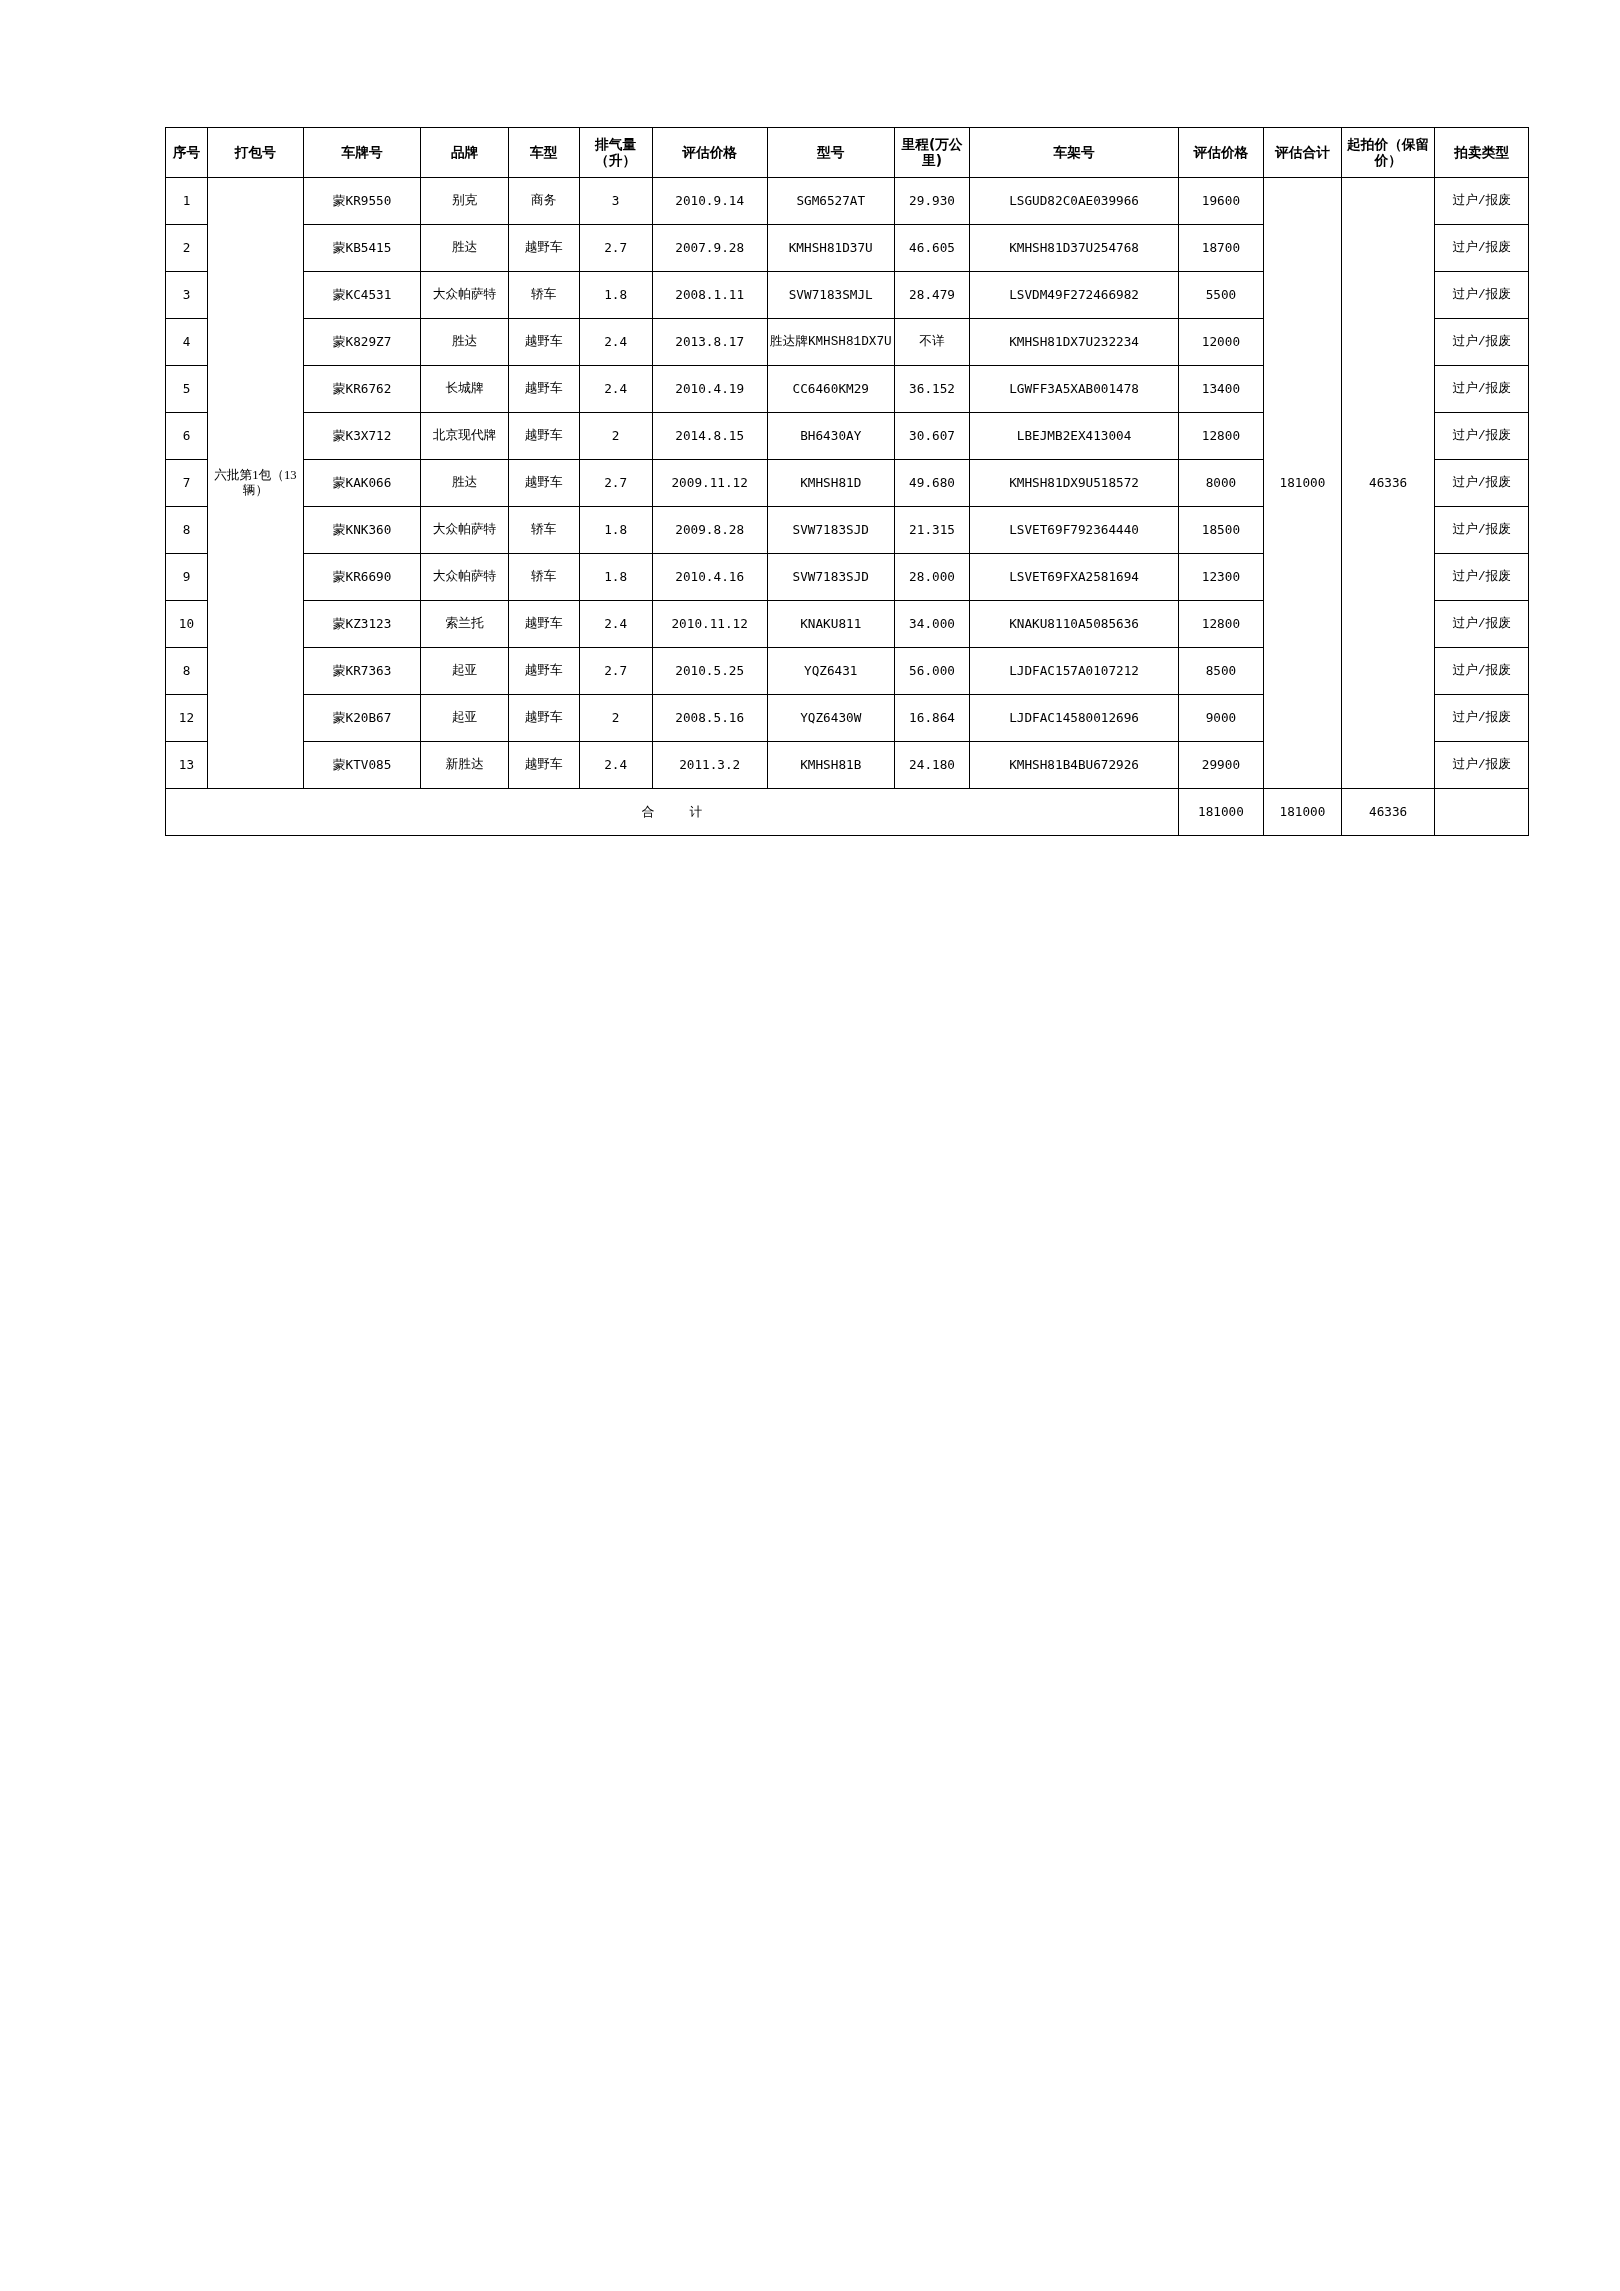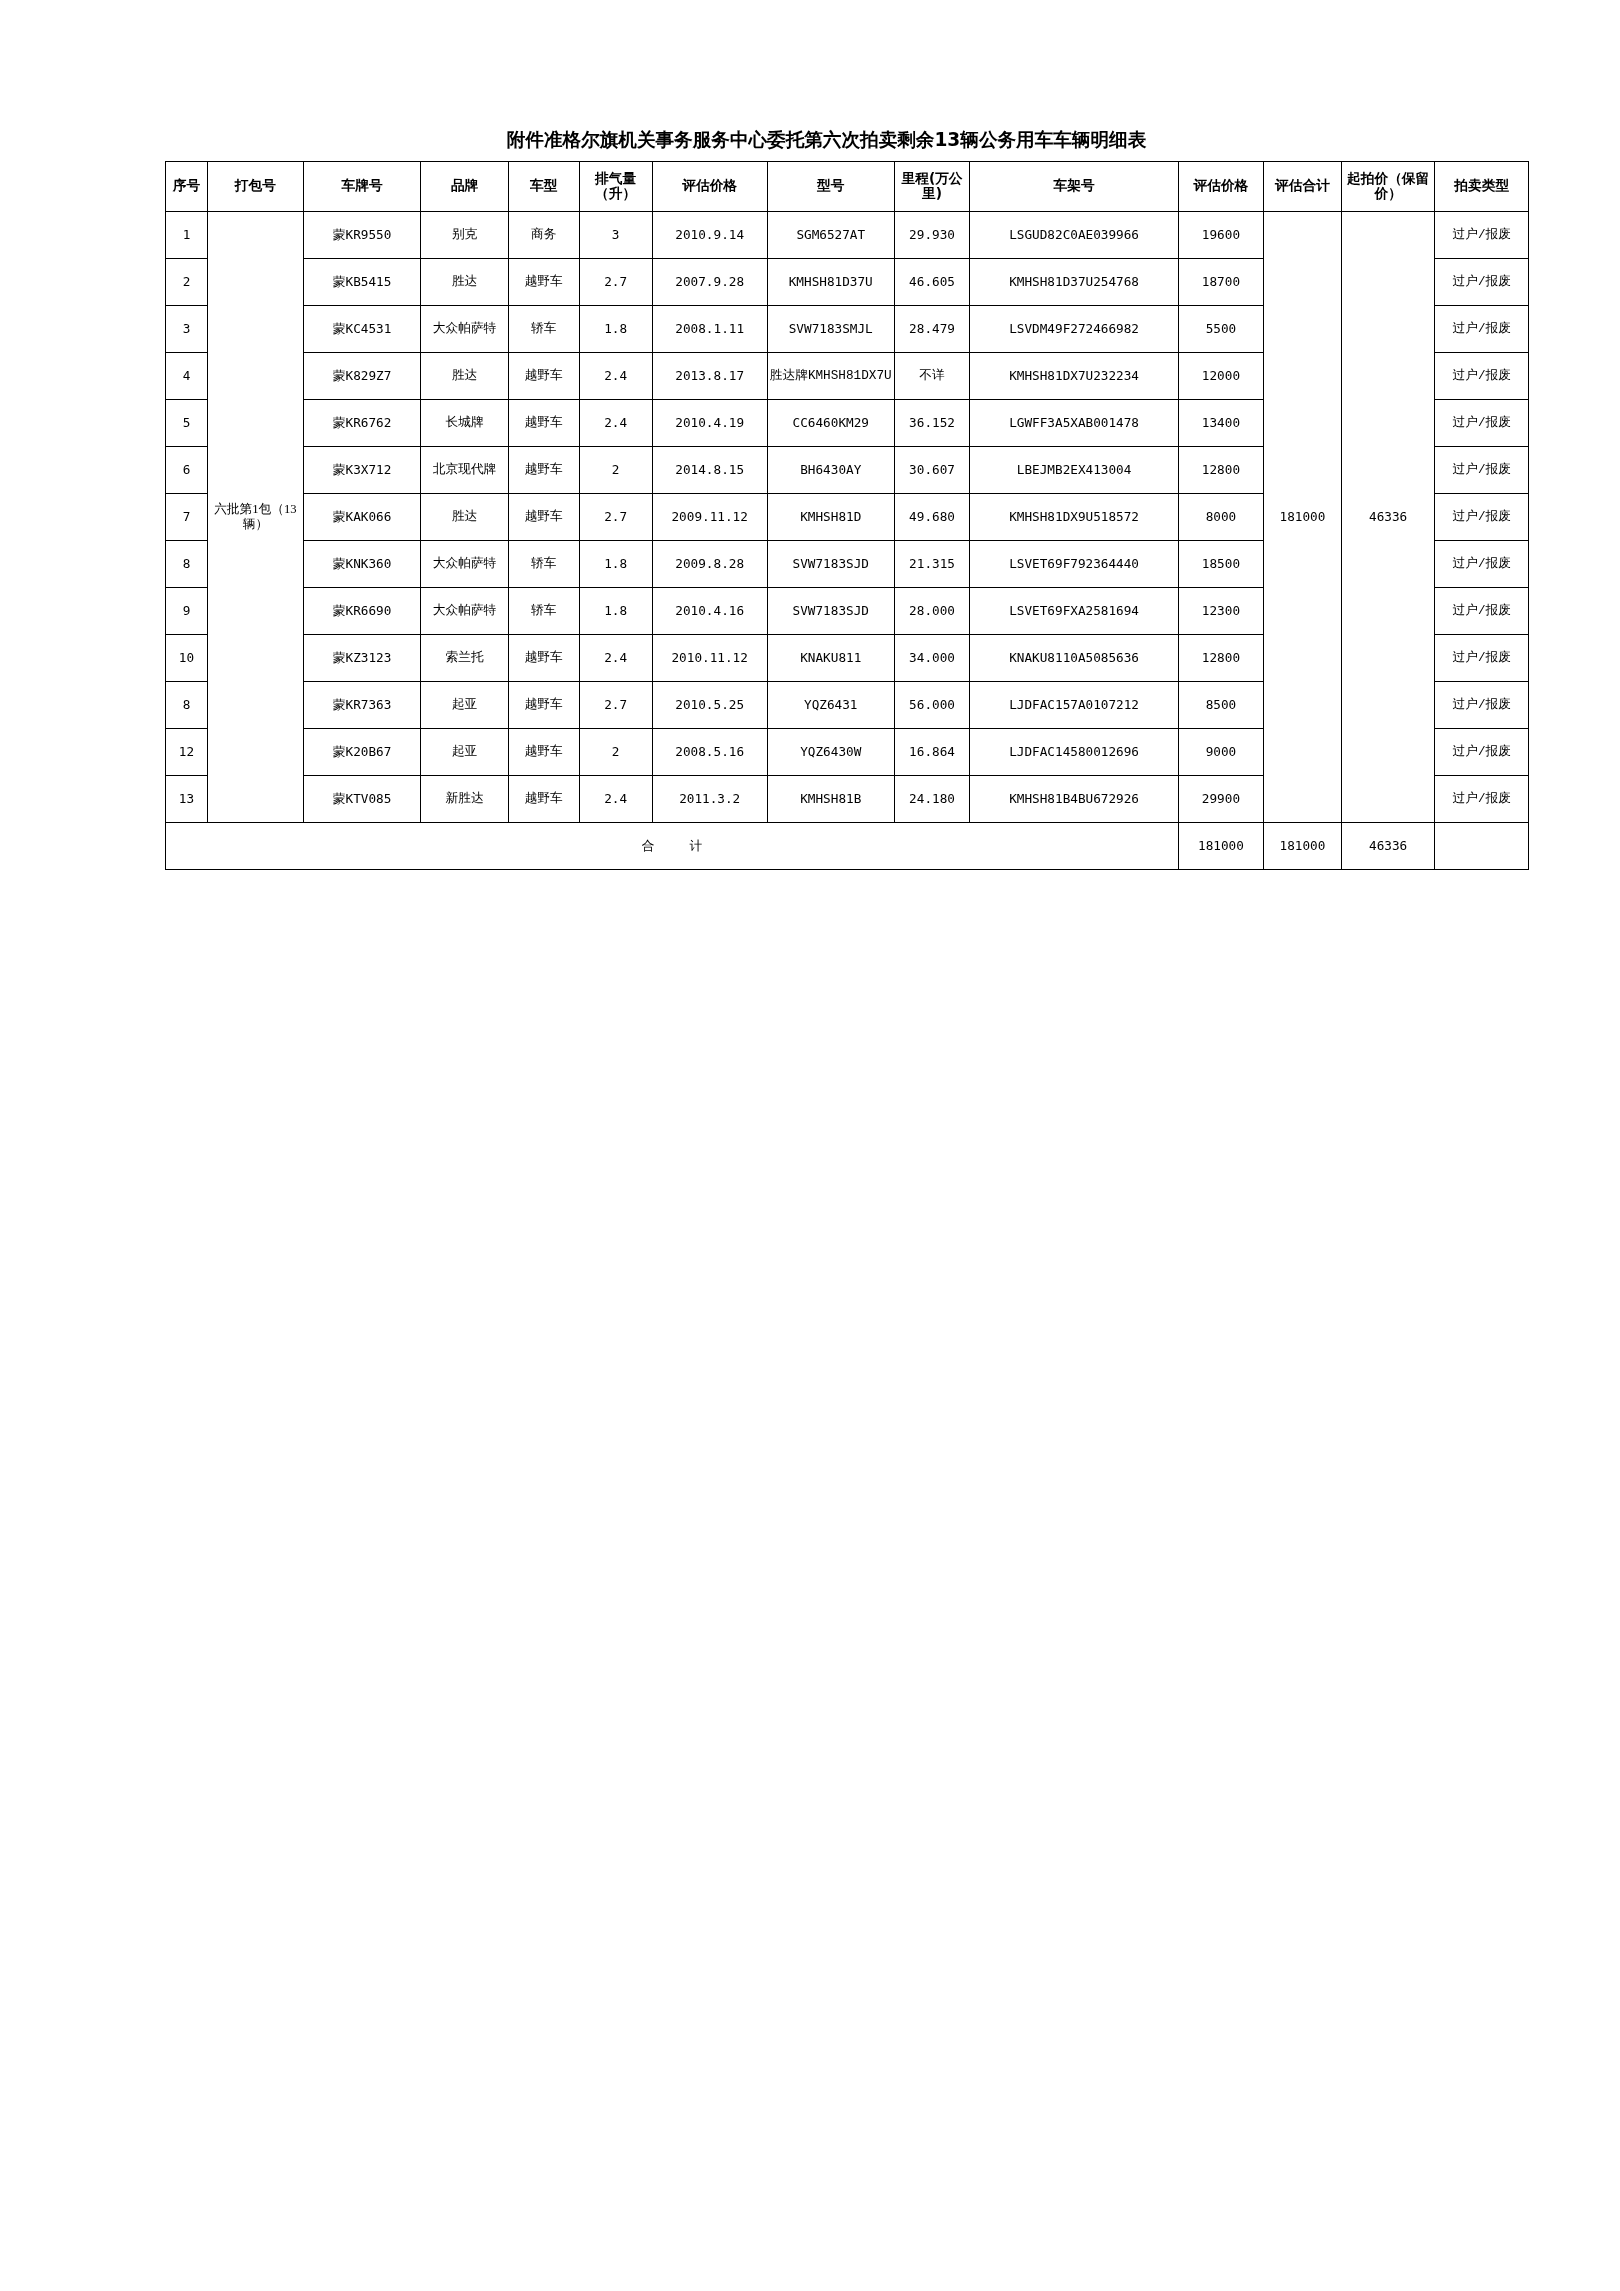--- a/index.html
+++ b/index.html
@@ -85,23 +85,20 @@
   }
   tr.total td { height: 51px; }
   .two-line { font-size: 11.8px; line-height: 1.2; }
 </style>
 </head>
 <body>
 
 <div class="page">
   <div class="doc">
 
-    <div class="title">
-      <span>附件</span><span>准格尔旗机关事务服务中心委托第六次拍卖剩余13辆公务用车车辆明细表</span>
-    </div>
 
     <table class="main">
       <colgroup>
         <col style="width:35px">
         <col style="width:80px">
         <col style="width:98px">
         <col style="width:73px">
         <col style="width:59px">
         <col style="width:61px">
         <col style="width:96px">

